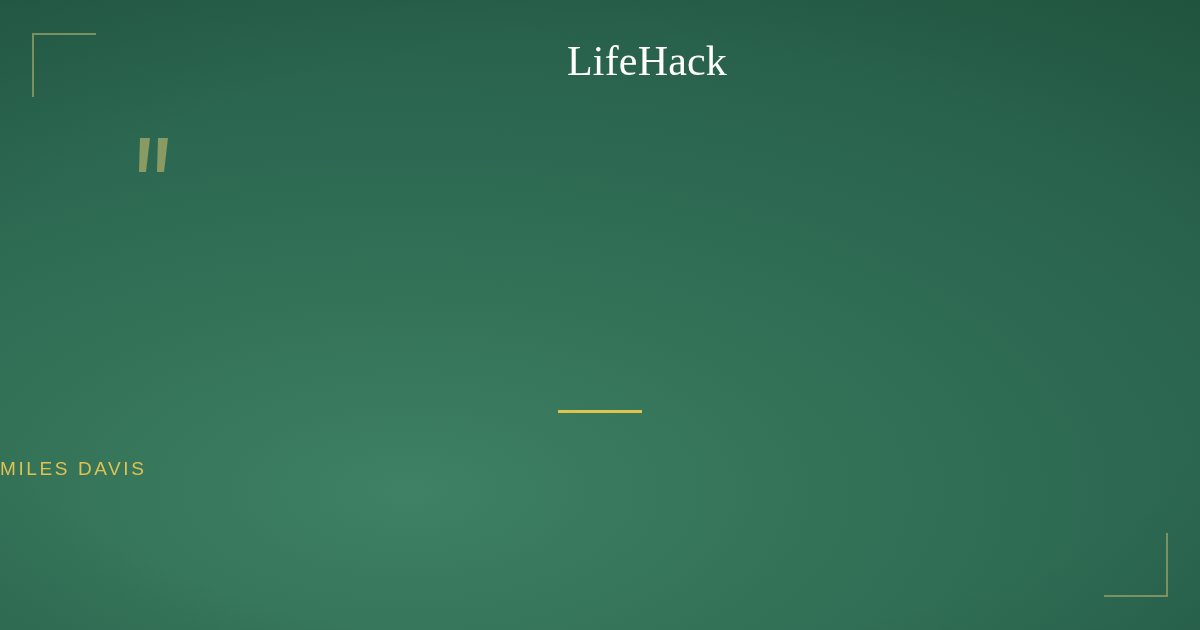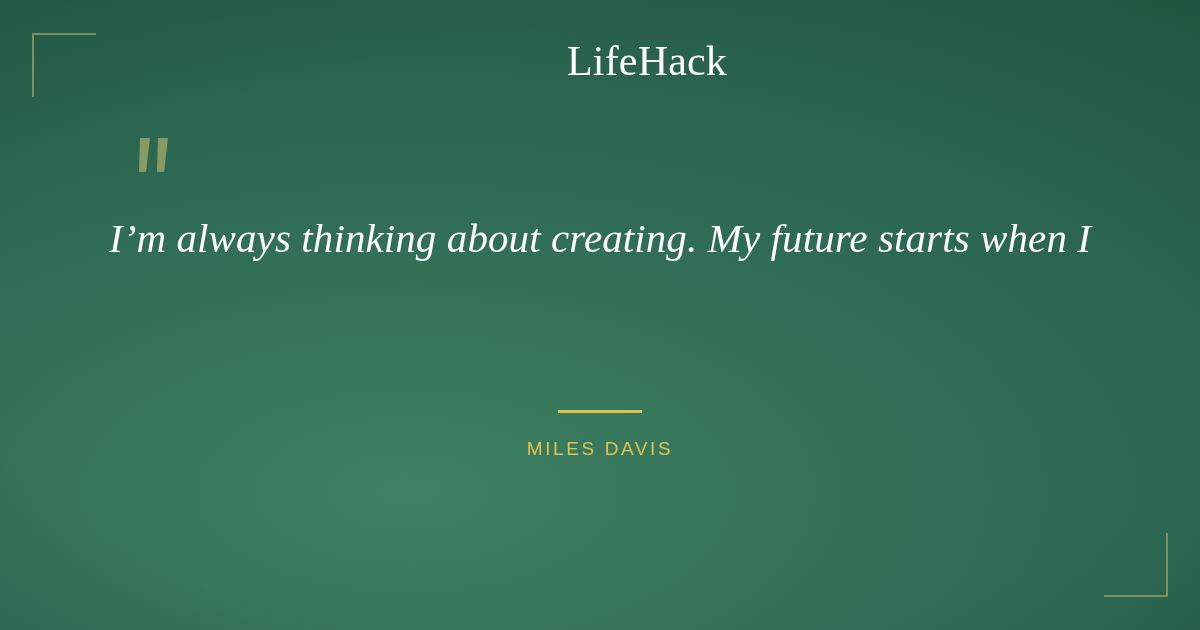--- a/index.html
+++ b/index.html
@@ -97,23 +97,23 @@
     transform: translateX(-50%);
     top: 410px;
     width: 84px;
     height: 3px;
     background: #e0c251;
   }
 
   #attribution {
     position: absolute;
     left: 0;
-    top: 438px;
+    top: 458px;
     width: 1200px;
-    text-align: center;
+    text-align: left;
     font-family: "Liberation Sans", sans-serif;
     font-size: 19px;
     font-weight: 400;
     letter-spacing: 2.6px;
     color: #e0c251;
     text-transform: uppercase;
   }
 </style>
 </head>
 <body>
@@ -128,20 +128,19 @@
   <div id="logo">LifeHack</div>
 
   <div id="quote-mark">
     <svg width="60" height="60" viewBox="0 0 60 60" aria-hidden="true">
       <path d="M12 4 L22 4 L18 38 L11 38 Z" fill="#8a9a63"></path>
       <path d="M30 4 L40 4 L36 38 L29 38 Z" fill="#8a9a63"></path>
     </svg>
   </div>
 
   <div id="quote-text">
-    <div>I’m always thinking about creating. My future starts when I</div>
   </div>
 
   <div id="divider"></div>
 
   <div id="attribution">MILES DAVIS</div>
 
 </div>
 
 </body></html>

